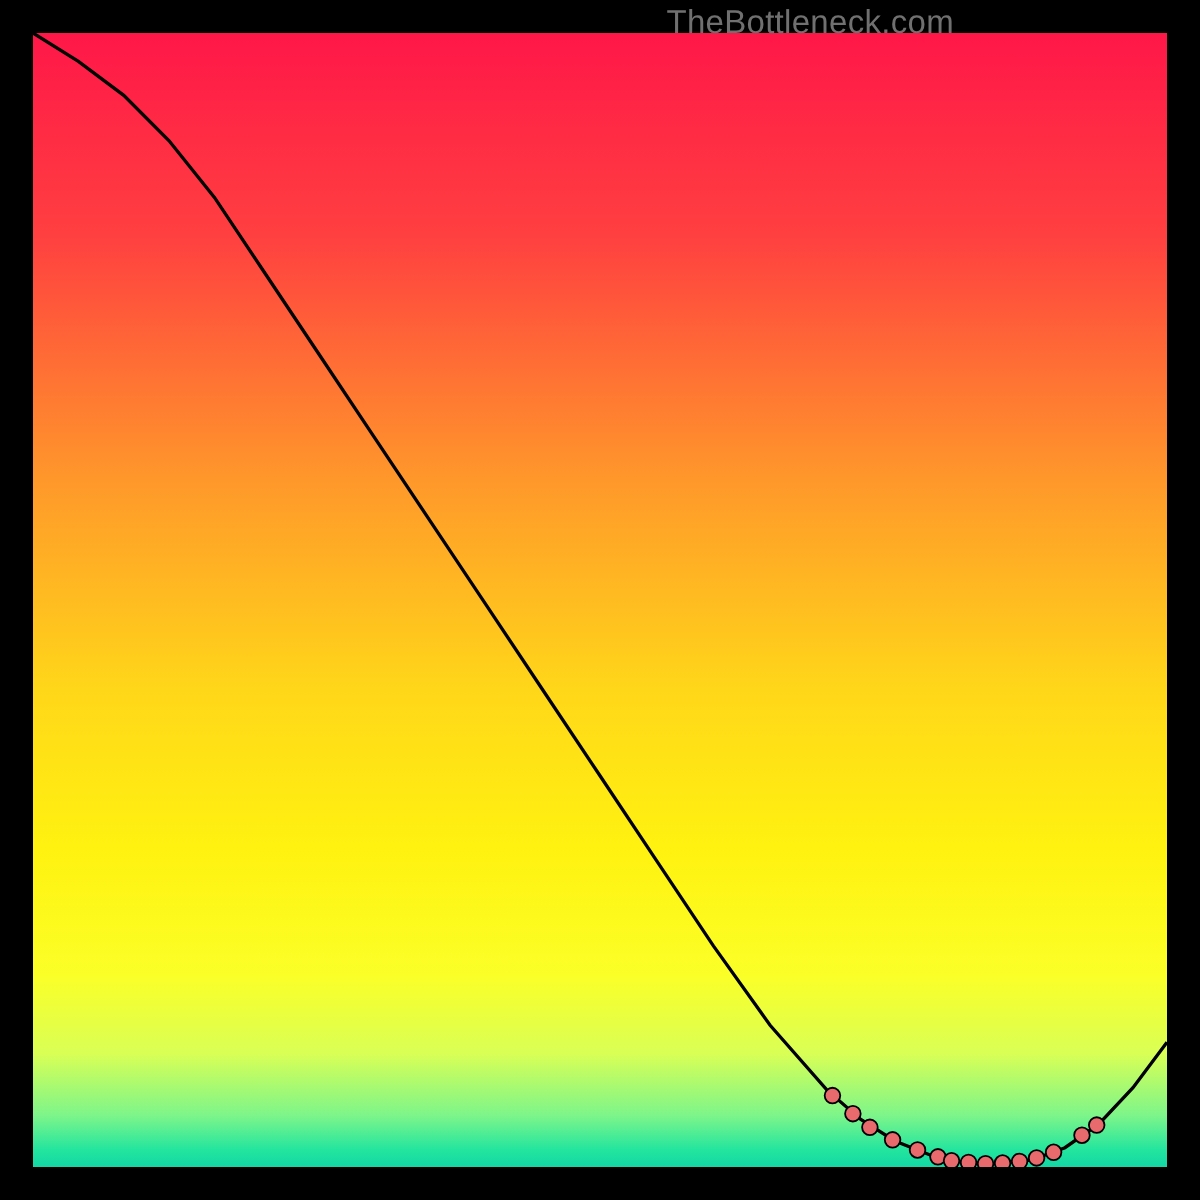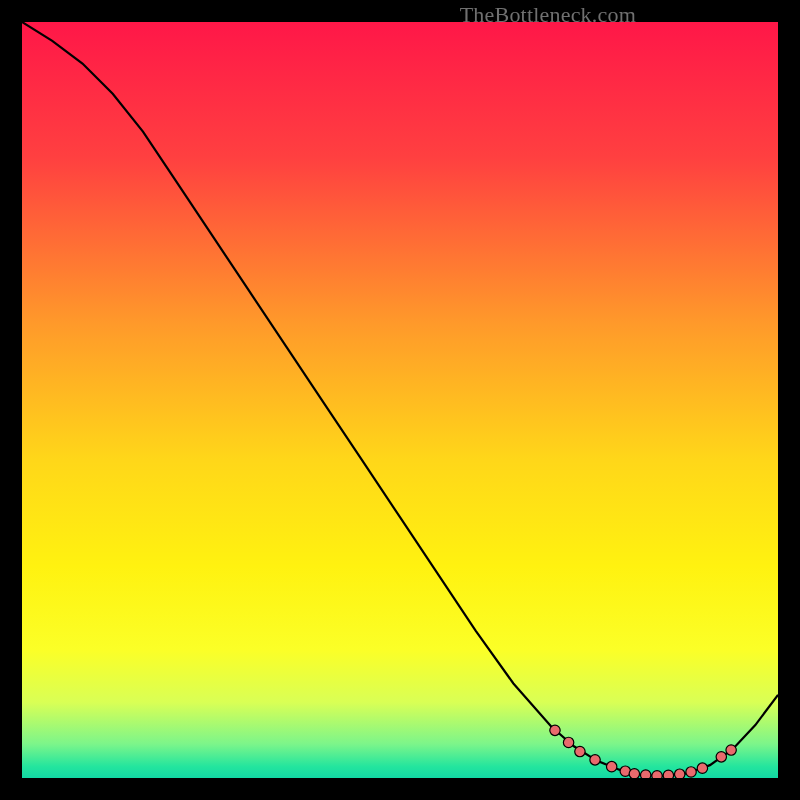--- a/index.html
+++ b/index.html
@@ -9,21 +9,20 @@
     height: 800px;
     background: #000;
     overflow: hidden;
     font-family: Arial, Helvetica, sans-serif;
   }
   .frame {
     position: relative;
     width: 644px;
     height: 800px;
     background: #000;
-    font-family: Liberation Serif, serif;
   }
   .watermark {
     position: absolute;
     top: 2px;
     right: 8px;
     color: #707070;
     font-size: 22px;
     font-weight: 500;
     letter-spacing: 0.2px;
     z-index: 10;

